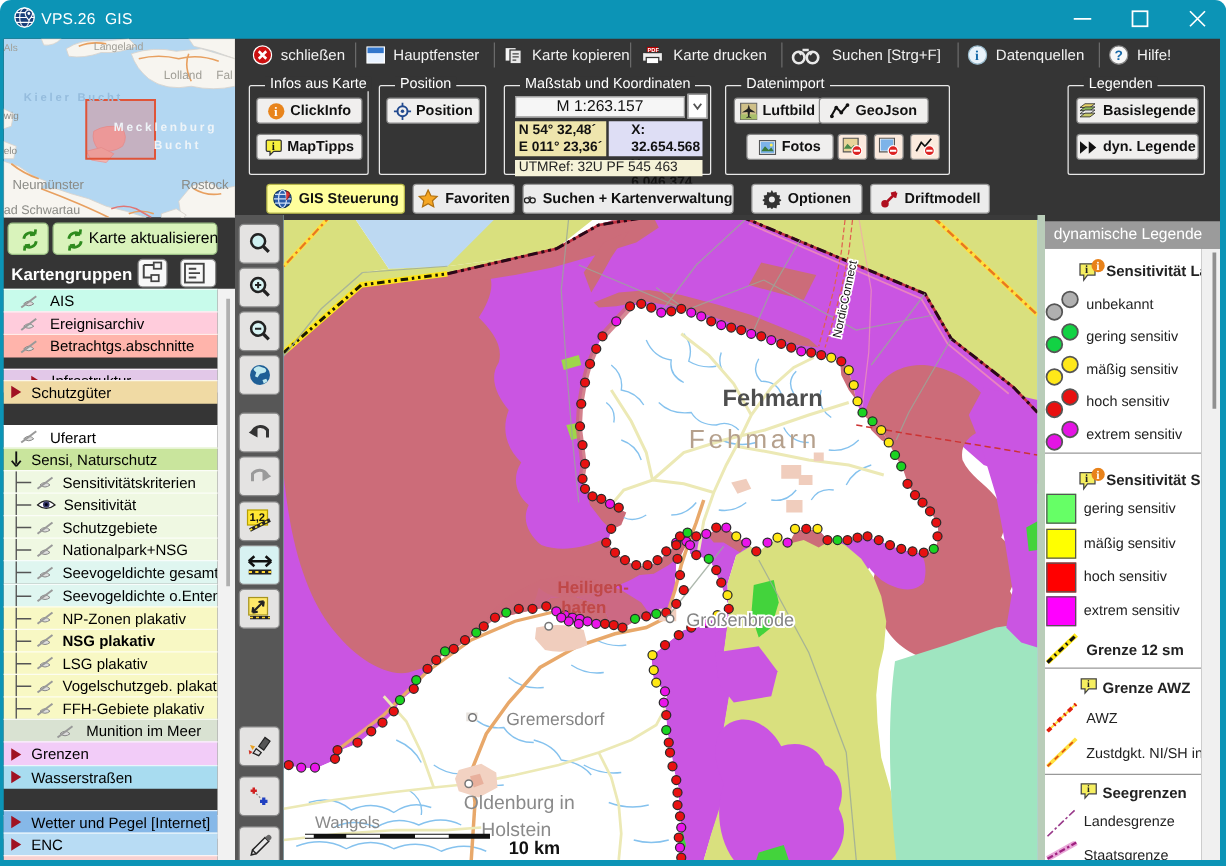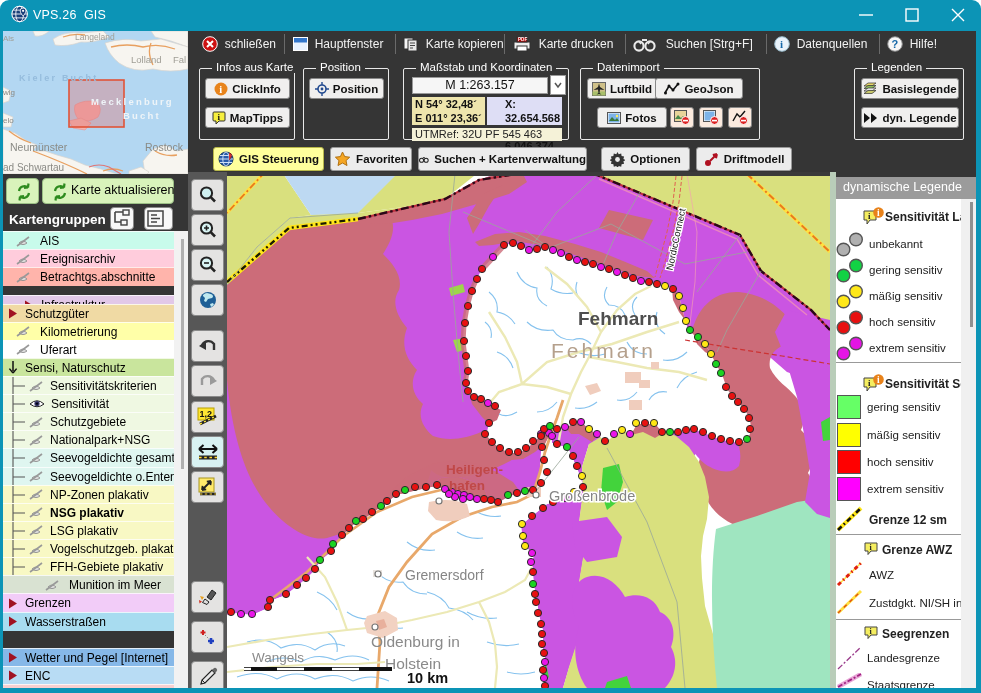--- a/index.html
+++ b/index.html
@@ -160,29 +160,20 @@
           <span style="width:7px;flex:none"></span>
           <span class="lbl">Infrastruktur</span>
         </div>
    <div class="row" style="top:72.5px;background:#f0daa4;">
           <span style="width:5px;flex:none"></span>
           <svg width="10" height="11" viewBox="0 0 10 11" style="flex:none">
             <path d="M1 0.5 L9 5.5 L1 10.5z" fill="#a01222"></path>
           </svg>
           <span style="width:7px;flex:none"></span>
           <span class="lbl">Schutzgüter</span>
-        </div>
-   <div class="row" style="top:90.6px;background:#ffffa8;">
-          <span style="width:13px;flex:none"></span>
-          <svg width="15" height="11" viewBox="0 0 15 11" style="flex:none">
-            <path d="M3 7 q4 -4 8 0 q-4 3.2 -8 0z" fill="#ddd" stroke="#888" stroke-width=".8"></path>
-            <path d="M1 10 L13 1" stroke="#999" stroke-width="1.6"></path>
-          </svg>
-          <span style="width:9px;flex:none"></span>
-          <span class="lbl">Kilometrierung</span>
         </div>
    <div class="row" style="top:108.7px;background:#ffffff;">
           <span style="width:13px;flex:none"></span>
           <svg width="15" height="11" viewBox="0 0 15 11" style="flex:none">
             <path d="M3 7 q4 -4 8 0 q-4 3.2 -8 0z" fill="#ddd" stroke="#888" stroke-width=".8"></path>
             <path d="M1 10 L13 1" stroke="#999" stroke-width="1.6"></path>
           </svg>
           <span style="width:9px;flex:none"></span>
           <span class="lbl">Uferart</span>
         </div>

